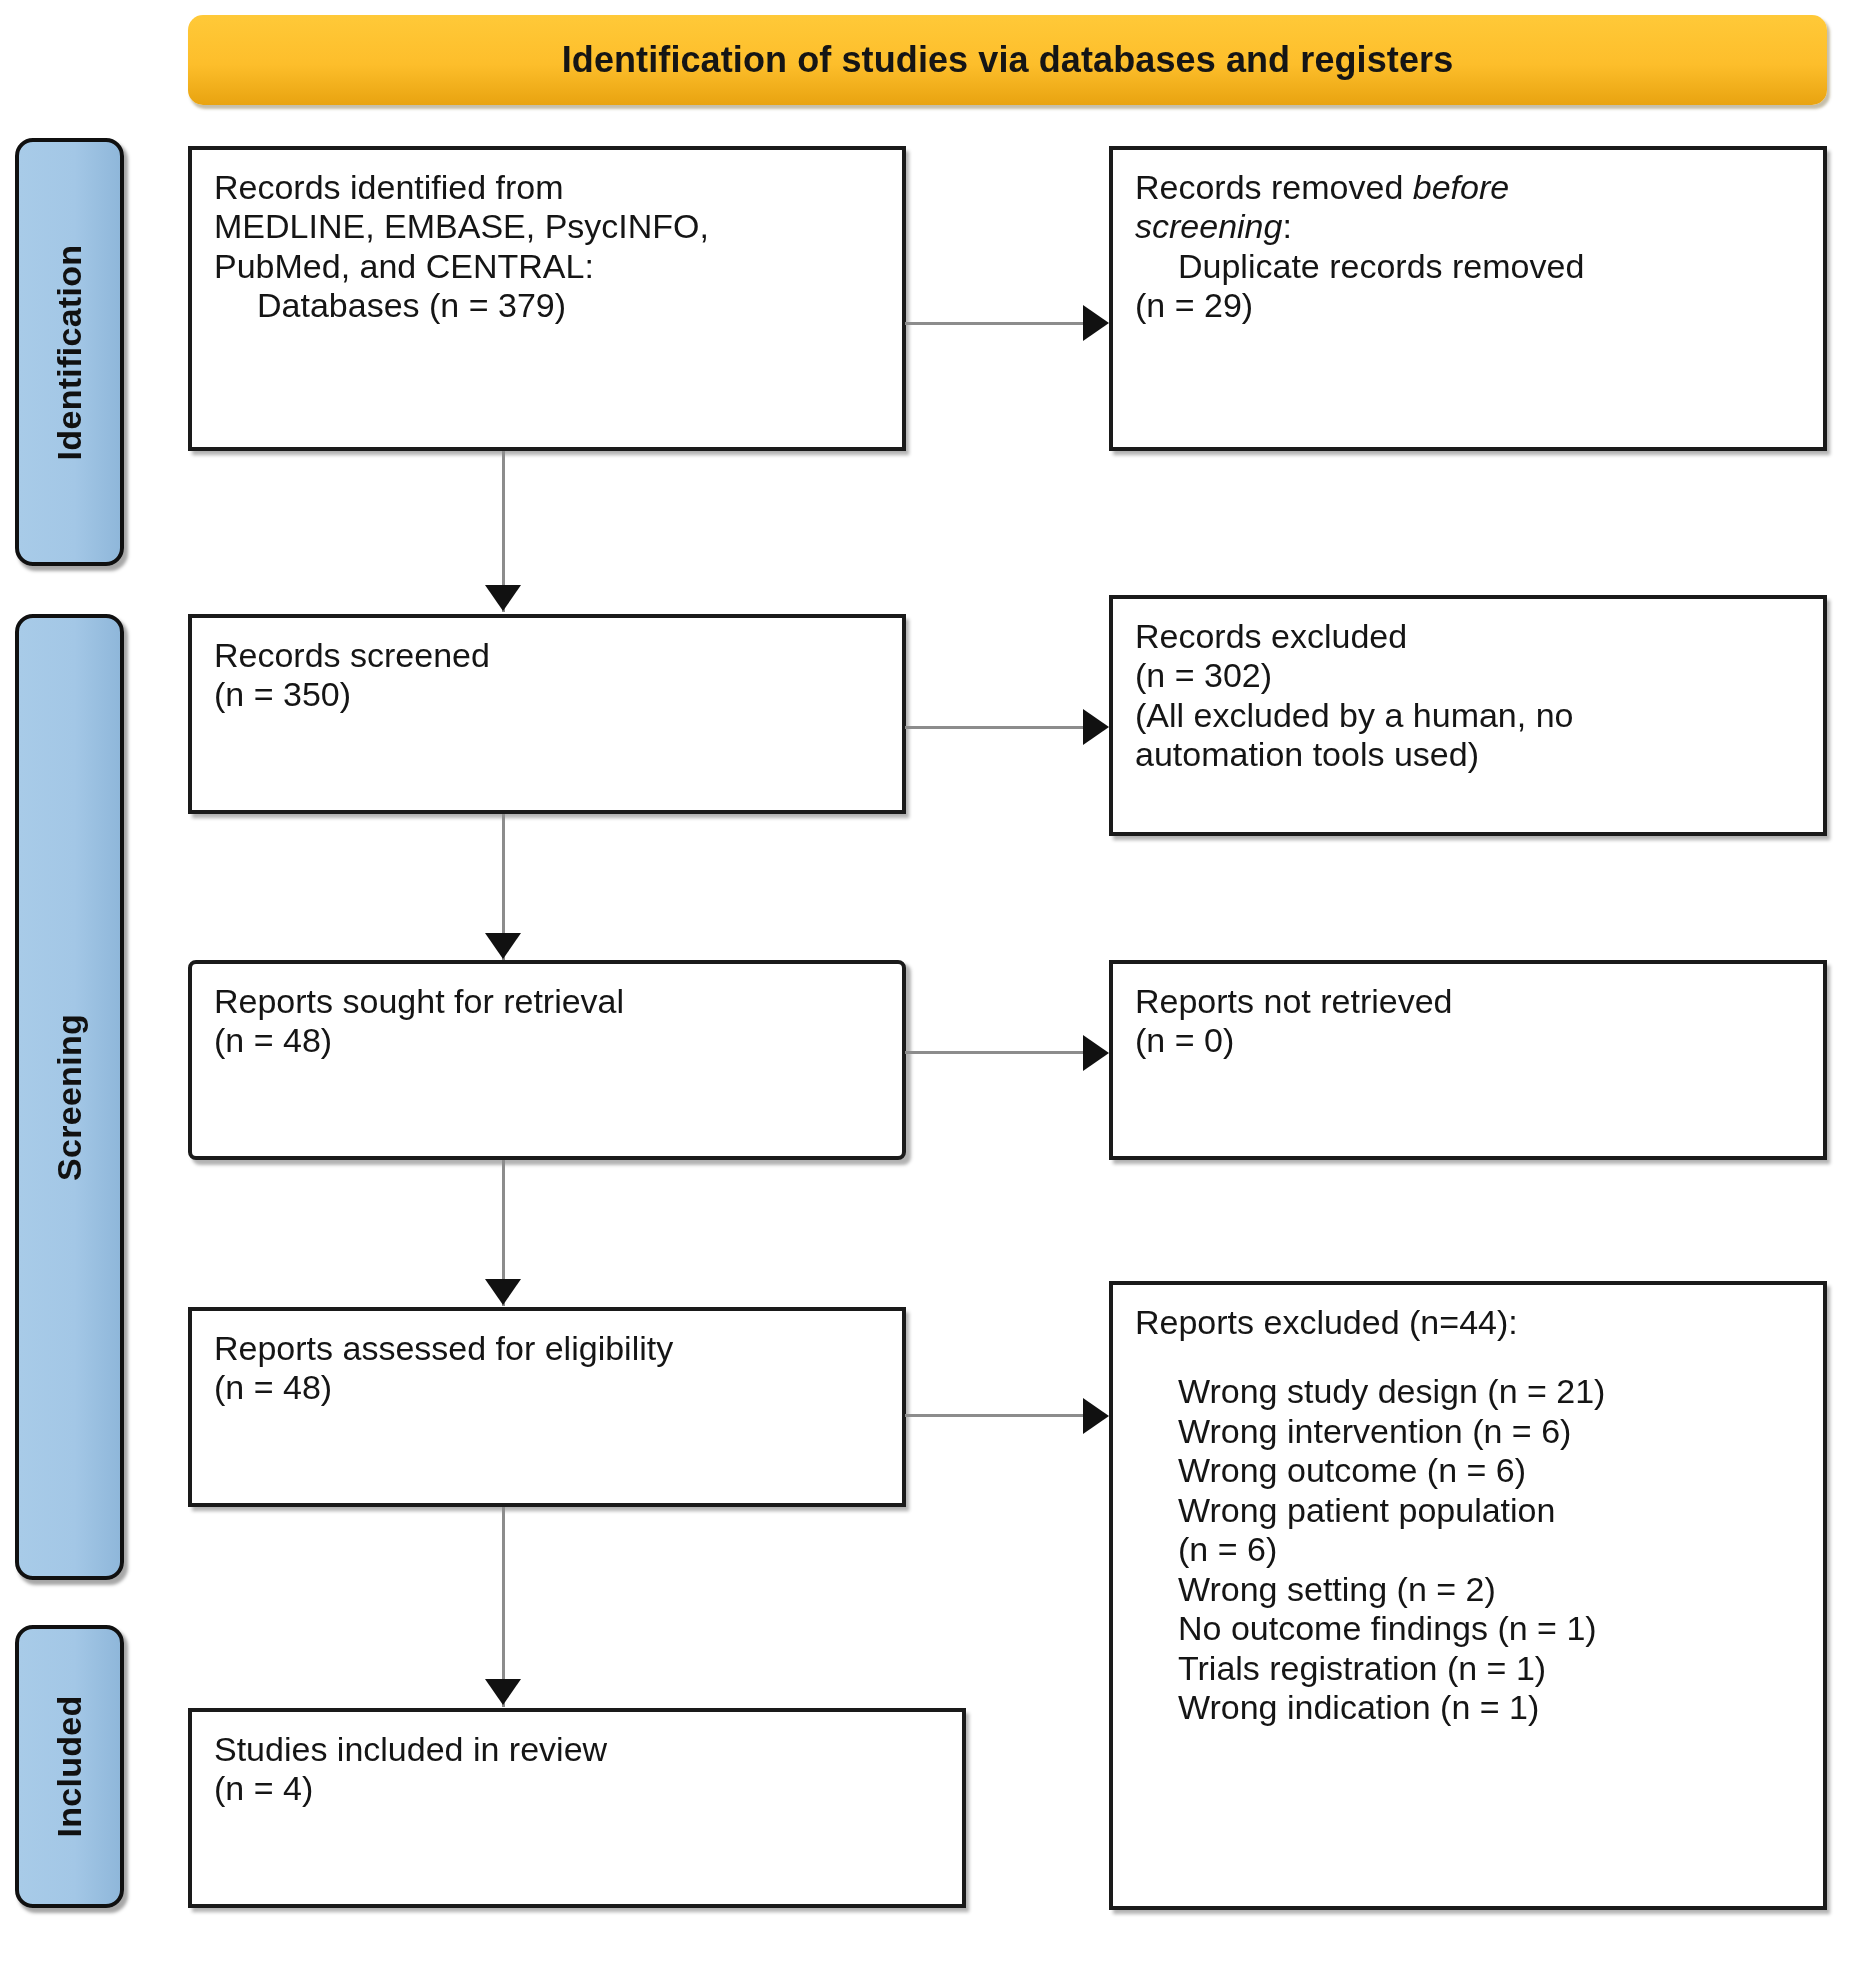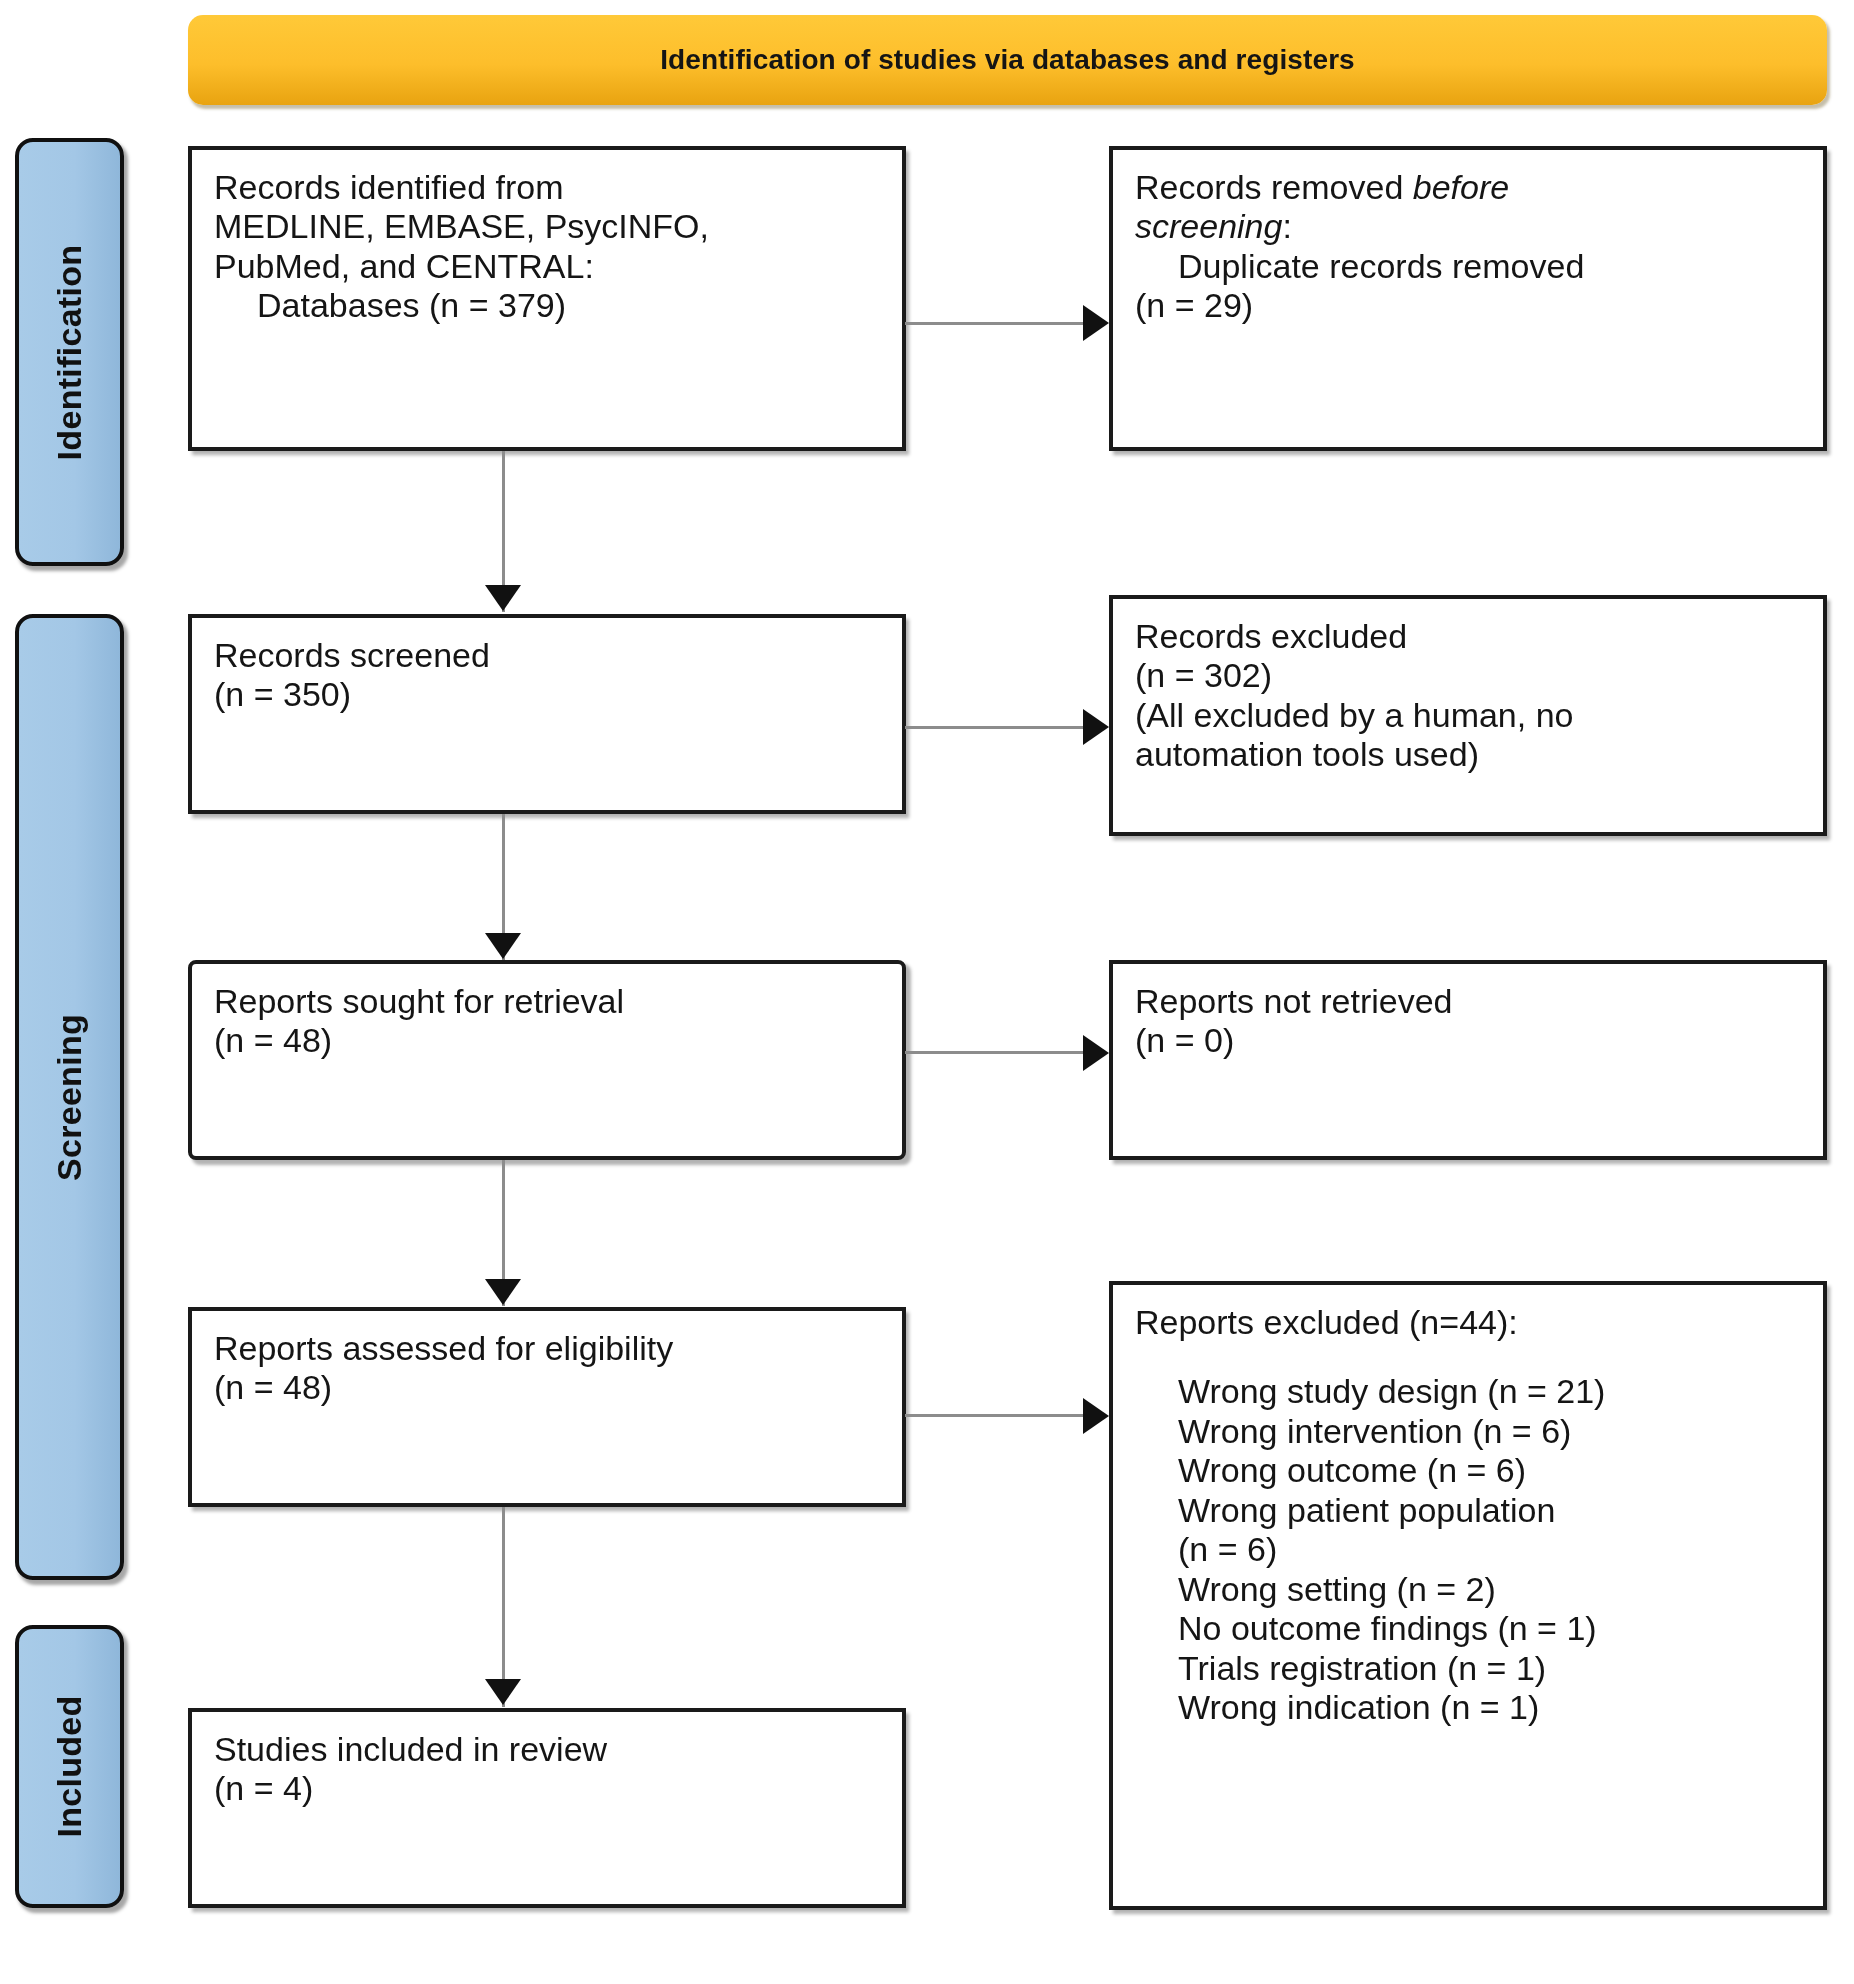--- a/index.html
+++ b/index.html
@@ -27,21 +27,21 @@
     height: 90px;
     background: linear-gradient(180deg, #FFC938 0%, #FDBE2B 55%, #E8A310 100%);
     border-radius: 15px;
     box-shadow: 2.8px 3.4px 2.8px rgba(90,70,10,0.35);
     display: flex;
     align-items: center;
     justify-content: center;
     box-sizing: border-box;
   }
   .banner-text {
-    font-size: 28px;
+    font-size: 36px;
     font-weight: bold;
     color: #151515;
     letter-spacing: 0.1px;
     text-align: center;
     line-height: 1.1;
   }
 
   
   .stage-bar {
     position: absolute;
@@ -210,19 +210,19 @@
     <p class="list-line">Trials registration (n = 1)</p>
     <p class="list-line">Wrong indication (n = 1)</p>
   </div>
 
   <div class="hline" style="left:905px; top:1414px; width:181px;"></div>
   <div class="arrow-right" style="left:1083px; top:1398px;"></div>
 
   <div class="vline" style="left:502px; top:1507px; height:200px;"></div>
   <div class="arrow-down" style="left:485px; top:1679px;"></div>
 
-  <div class="fbox" style="left:188px; top:1708px; width:718px; height:200px;">
+  <div class="fbox" style="left:188px; top:1708px; width:778px; height:200px;">
     <p>Studies included in review</p>
     <p>(n = 4)</p>
   </div>
 
 </div>
 
 
 </body></html>

